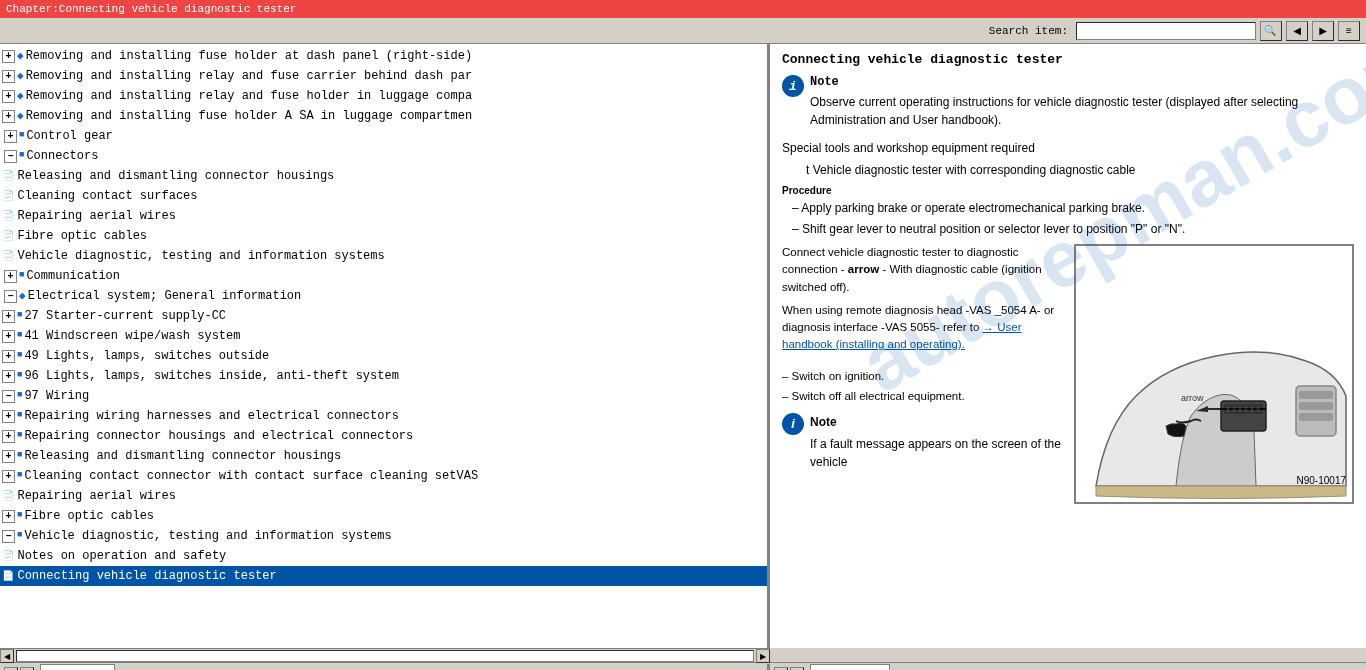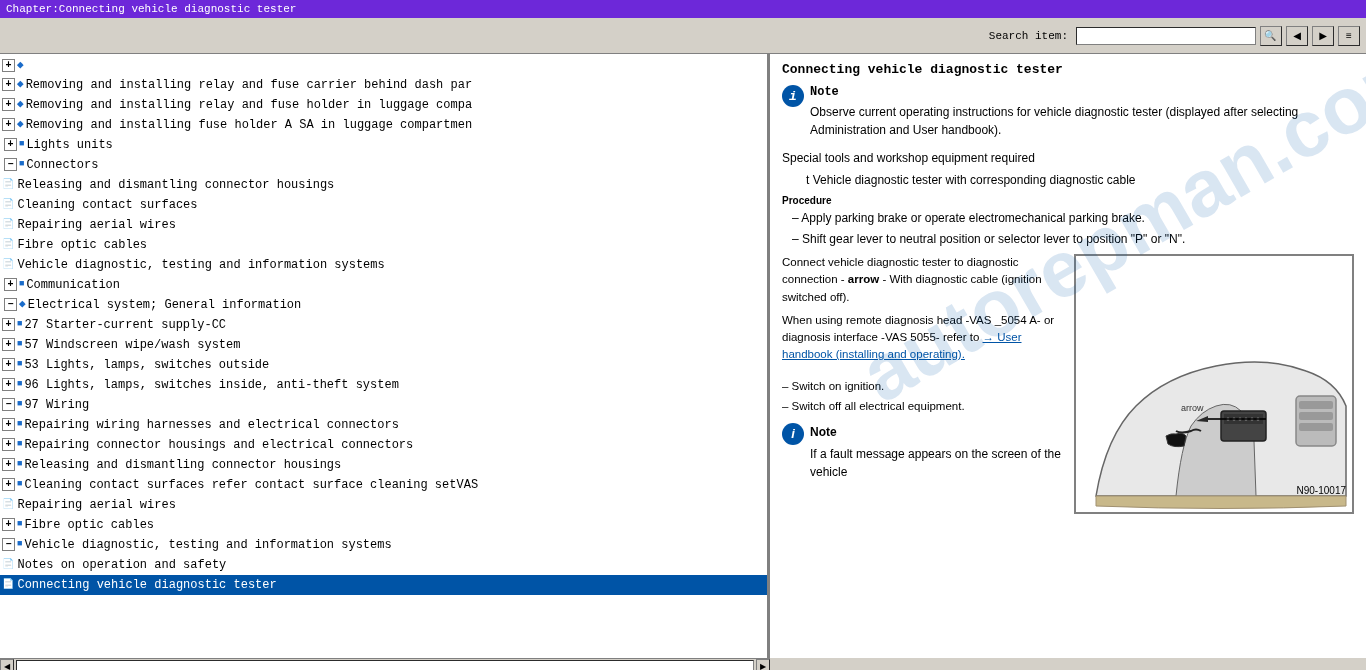--- a/index.html
+++ b/index.html
@@ -1,32 +1,32 @@
 <!DOCTYPE html>
 <html><head>
   <meta charset="utf-8">
   <style>
     * { margin: 0; padding: 0; box-sizing: border-box; }
     body { font-family: 'Courier New', monospace; font-size: 12px; background: #d4d0c8; overflow: hidden; width: 1366px; height: 670px; }
 
     .title-bar {
-      background: #6d28d9;
+      background: #ef4444;
       color: white;
       padding: 2px 6px;
       font-size: 11px;
       height: 18px;
       display: flex;
       align-items: center;
     }
 
     .toolbar {
       background: #d4d0c8;
       border-bottom: 1px solid #808080;
       padding: 2px 6px;
-      height: 36px;
+      height: 26px;
       display: flex;
       align-items: center;
       gap: 4px;
     }
 
     .search-label { font-size: 11px; margin-right: 4px; }
     .search-input {
       border: 1px inset #808080;
       background: white;
       width: 180px;
@@ -296,20 +296,21 @@
   <button class="toolbar-btn">≡</button>
 </div>
 
 <div class="main-container">
 
   <div class="left-panel">
 
     <div class="tree-row indent-1">
       <span class="expand-icon">+</span>
       <span class="blue-dia">◆</span>
+      <span>Removing and installing fuse holder at dash panel (right-side)</span>
     </div>
 
     <div class="tree-row indent-1">
       <span class="expand-icon">+</span>
       <span class="blue-dia">◆</span>
       <span>Removing and installing relay and fuse carrier behind dash par</span>
     </div>
 
     <div class="tree-row indent-1">
       <span class="expand-icon">+</span>
@@ -319,21 +320,21 @@
 
     <div class="tree-row indent-1">
       <span class="expand-icon">+</span>
       <span class="blue-dia">◆</span>
       <span>Removing and installing fuse holder A SA in luggage compartmen</span>
     </div>
 
     <div class="tree-row" style="padding-left:4px">
       <span class="expand-icon">+</span>
       <span class="blue-sq">■</span>
-      <span>Lights units</span>
+      <span>Control gear</span>
     </div>
 
     <div class="tree-row" style="padding-left:4px">
       <span class="expand-icon">−</span>
       <span class="blue-sq">■</span>
       <span>Connectors</span>
     </div>
 
     <div class="tree-row indent-1">
       <span class="doc-ico">📄</span>
@@ -374,27 +375,27 @@
 
     <div class="tree-row indent-1">
       <span class="expand-icon">+</span>
       <span class="blue-sq">■</span>
       <span>27 Starter-current supply-CC</span>
     </div>
 
     <div class="tree-row indent-1">
       <span class="expand-icon">+</span>
       <span class="blue-sq">■</span>
-      <span>57 Windscreen wipe/wash system</span>
-    </div>
-
-    <div class="tree-row indent-1">
-      <span class="expand-icon">+</span>
-      <span class="blue-sq">■</span>
-      <span>53 Lights, lamps, switches outside</span>
+      <span>41 Windscreen wipe/wash system</span>
+    </div>
+
+    <div class="tree-row indent-1">
+      <span class="expand-icon">+</span>
+      <span class="blue-sq">■</span>
+      <span>49 Lights, lamps, switches outside</span>
     </div>
 
     <div class="tree-row indent-1">
       <span class="expand-icon">+</span>
       <span class="blue-sq">■</span>
       <span>96 Lights, lamps, switches inside, anti-theft system</span>
     </div>
 
     <div class="tree-row indent-1">
       <span class="expand-icon">−</span>
@@ -416,21 +417,21 @@
 
     <div class="tree-row indent-2">
       <span class="expand-icon">+</span>
       <span class="blue-sq">■</span>
       <span>Releasing and dismantling connector housings</span>
     </div>
 
     <div class="tree-row indent-2">
       <span class="expand-icon">+</span>
       <span class="blue-sq">■</span>
-      <span>Cleaning contact surfaces refer contact surface cleaning setVAS</span>
+      <span>Cleaning contact connector with contact surface cleaning setVAS</span>
     </div>
 
     <div class="tree-row indent-2">
       <span class="doc-ico">📄</span>
       <span>Repairing aerial wires</span>
     </div>
 
     <div class="tree-row indent-2">
       <span class="expand-icon">+</span>
       <span class="blue-sq">■</span>

